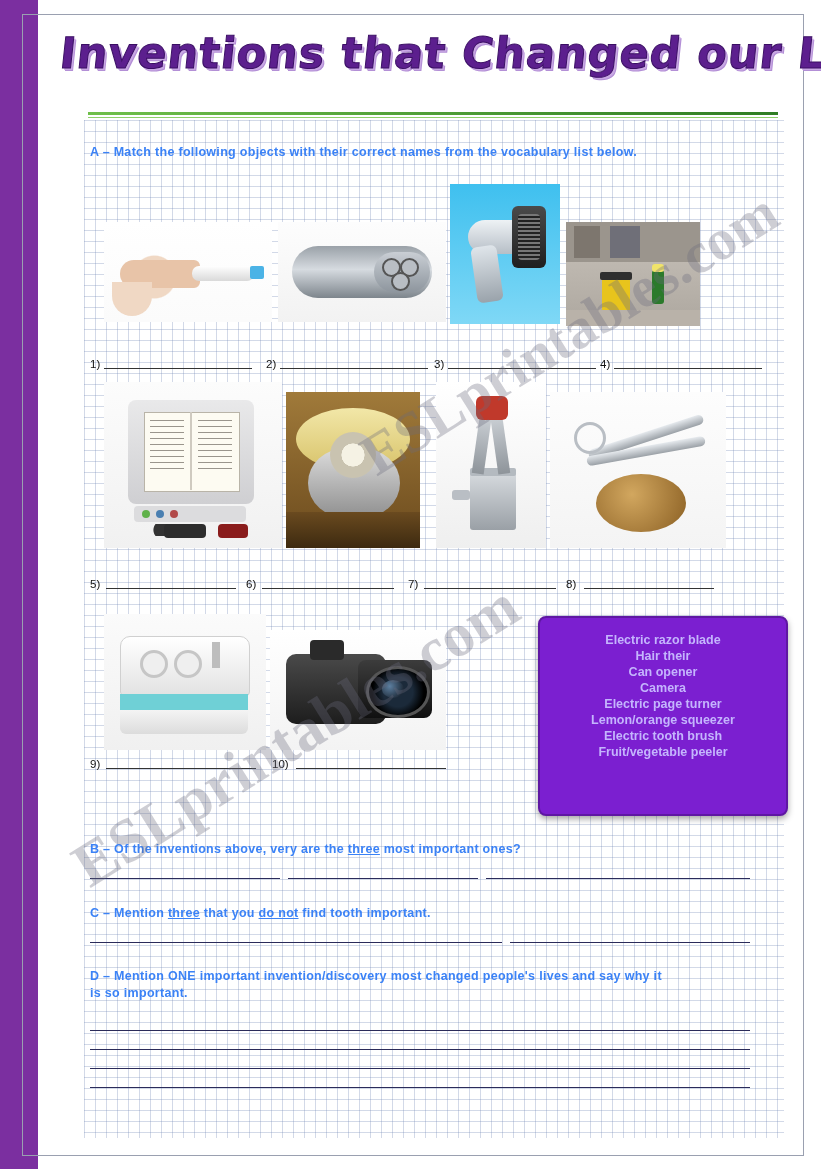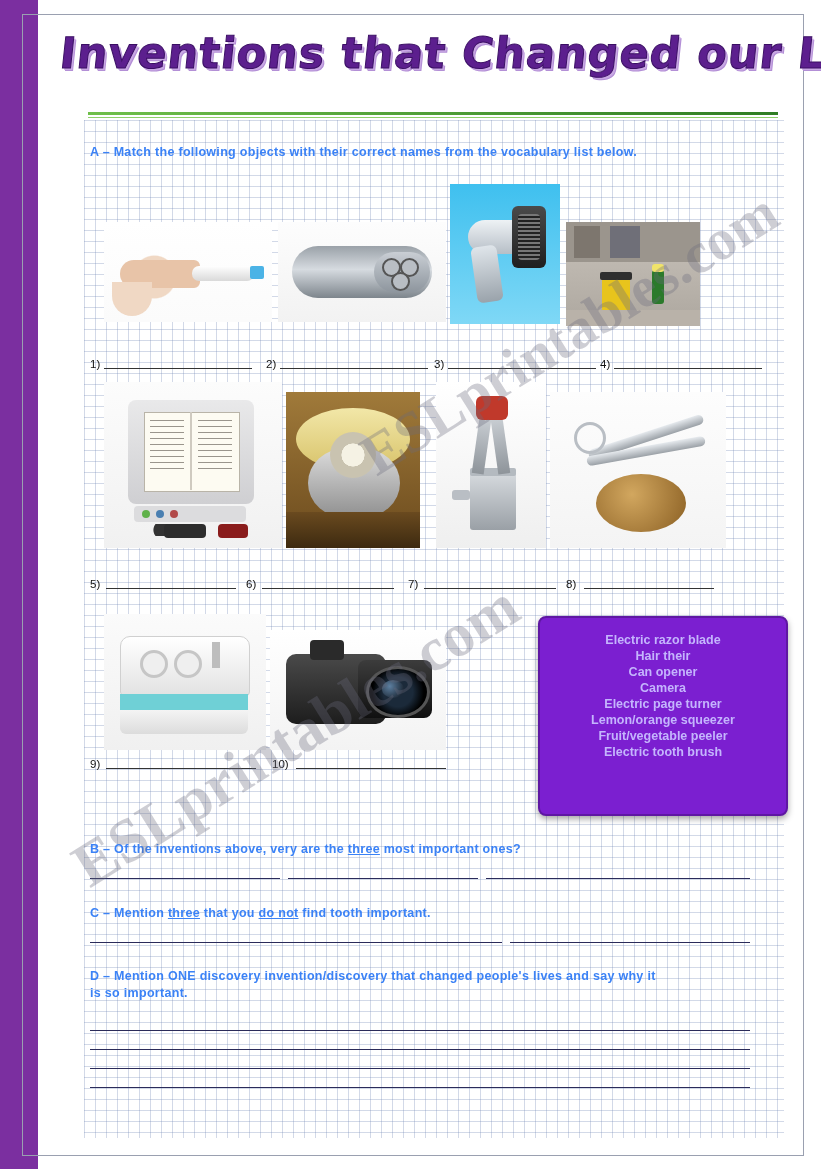--- a/index.html
+++ b/index.html
@@ -257,39 +257,39 @@
   <div class="num" style="left:272px;top:758px;">10)</div>
   <div class="numline" style="left:296px;top:768px;width:150px;"></div>
 
   <div class="vocab">
     <div>Electric razor blade</div>
     <div>Hair their</div>
     <div>Can opener</div>
     <div>Camera</div>
     <div>Electric page turner</div>
     <div>Lemon/orange squeezer</div>
+    <div>Electric tooth brush</div>
     <div>Fruit/vegetable peeler</div>
-    <div>Electric tooth brush</div>
   </div>
 
   <div class="q" style="left:90px;top:842px;">
     <span>B – Of the inventions above, very are the </span><span class="u">three</span><span> most important ones?</span>
   </div>
   <div class="blank-line" style="left:90px;top:878px;width:190px;"></div>
   <div class="blank-line" style="left:288px;top:878px;width:190px;"></div>
   <div class="blank-line" style="left:486px;top:878px;width:264px;"></div>
 
   <div class="q" style="left:90px;top:906px;">
     <span>C – Mention </span><span class="u">three</span><span> that you </span><span class="u">do not</span><span> find tooth important.</span>
   </div>
   <div class="blank-line" style="left:90px;top:942px;width:412px;"></div>
   <div class="blank-line" style="left:510px;top:942px;width:240px;"></div>
 
   <div class="q" style="left:90px;top:968px;width:680px;line-height:17px;">
-    <span>D – Mention ONE discovery invention/discovery that changed people's lives and say why it</span><br>
+    <span>D – Mention ONE important invention/discovery most changed people's lives and say why it</span><br>
     <span>is so important.</span>
   </div>
   <div class="blank-line" style="left:90px;top:1030px;width:660px;"></div>
   <div class="blank-line" style="left:90px;top:1049px;width:660px;"></div>
   <div class="blank-line" style="left:90px;top:1068px;width:660px;"></div>
   <div class="blank-line" style="left:90px;top:1087px;width:660px;"></div>
 
   <div class="watermark">
     <div class="wm-text wm1">ESLprintables.com</div>
     <div class="wm-text wm2">ESLprintables.com</div>

